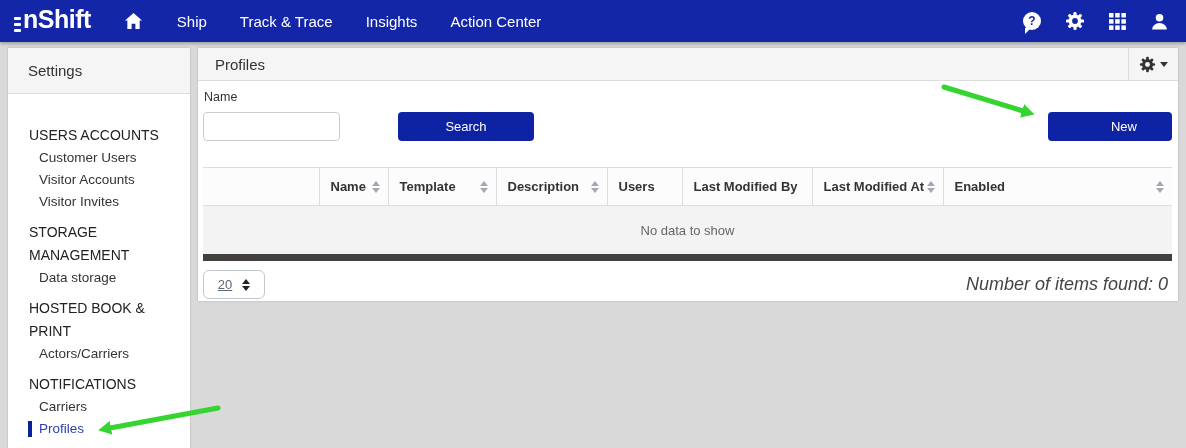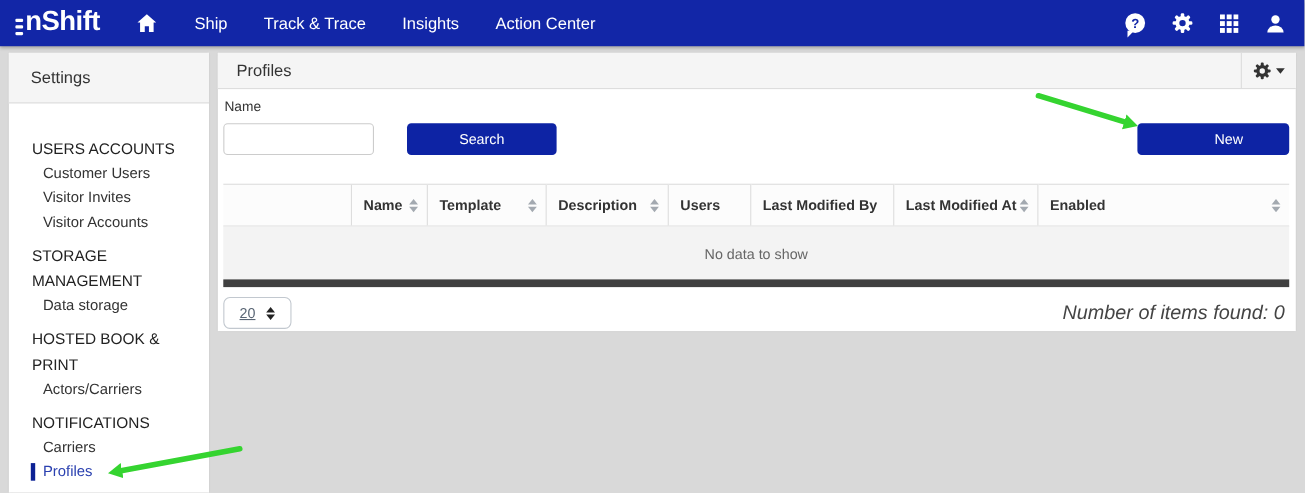--- a/index.html
+++ b/index.html
@@ -62,30 +62,30 @@
   }
   .panel-title { flex:1; }
   .panel-gear {
     border-left:1px solid #ddd; height:100%; padding:0 10px 0 10px;
     display:flex; align-items:center; gap:4px; cursor:pointer;
   }
   .caret-down { width:0; height:0; border-left:4px solid transparent;
     border-right:4px solid transparent; border-top:5px solid #333; }
   .panel-body { padding:0 6px 0 5px; }
   .filter-label { font-size:12.5px; color:#333; margin:9px 0 0 1px; }
-  .filter-row { display:flex; align-items:center; margin-top:8px; }
+  .filter-row { display:flex; align-items:center; margin-top:8px;gap:28px; }
   .name-input { width:137px; height:29px; border:1px solid #ccc; border-radius:4px;
     padding:0 8px; font-size:13px; font-family:"Liberation Sans",sans-serif; outline:none; }
   .btn {
     height:29px; background:var(--button-blue,#0d23a4); color:#fff; border:none;
     border-radius:4px; font-size:13px; font-family:"Liberation Sans",sans-serif;
     cursor:pointer;
   }
   .btn-search { width:136px; margin-left:30px; }
-  .btn-new { width:138px; margin-left:auto;padding-left:28px; }
+  .btn-new { width:124px; margin-left:auto;padding-left:28px; }
   
   .grid-table { margin-top:26px; width:969px; border-collapse:collapse; table-layout:fixed; }
   .grid-table th {
     height:38px; border-top:1px solid #ddd; border-bottom:1px solid #ddd;
     background:#fcfcfc; font-size:13px; font-weight:700; color:#333;
     text-align:left; padding:0 8px 0 11px; cursor:pointer;
   }
   .grid-table th + th { border-left:1px solid #ddd; }
   .th-inner { display:flex; align-items:center; justify-content:space-between; }
   .sort { display:inline-flex; flex-direction:column; gap:2px; }
@@ -179,22 +179,22 @@
     </div>
   </div>
 </header>
 
 <aside class="sidebar">
   <div class="sidebar-header">Settings</div>
   <ul class="side-list">
     <li class="side-section">
       <div class="side-heading">USERS ACCOUNTS</div>
       <div class="side-item">Customer Users</div>
+      <div class="side-item">Visitor Accounts</div>
       <div class="side-item">Visitor Invites</div>
-      <div class="side-item">Visitor Accounts</div>
     </li>
     <li class="side-section">
       <div class="side-heading">STORAGE MANAGEMENT</div>
       <div class="side-item">Data storage</div>
     </li>
     <li class="side-section">
       <div class="side-heading">HOSTED BOOK &amp; PRINT</div>
       <div class="side-item">Actors/Carriers</div>
     </li>
     <li class="side-section">

